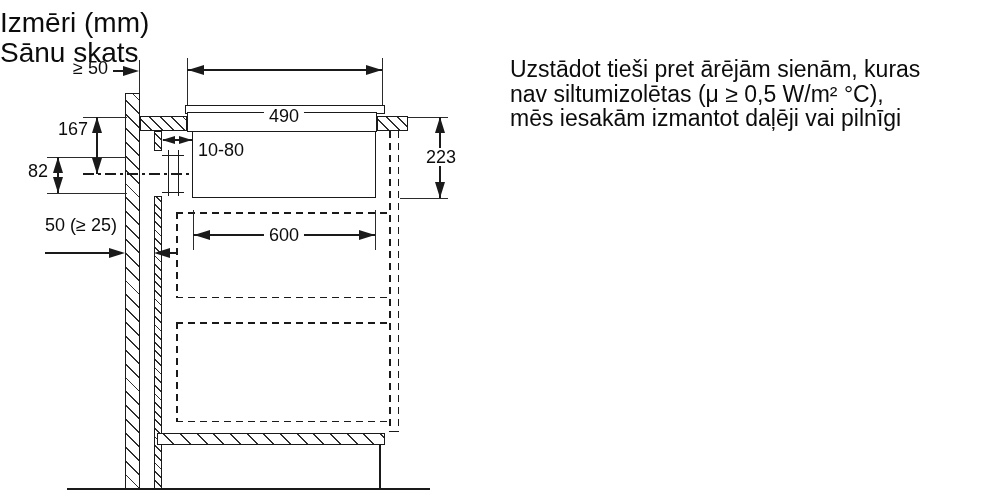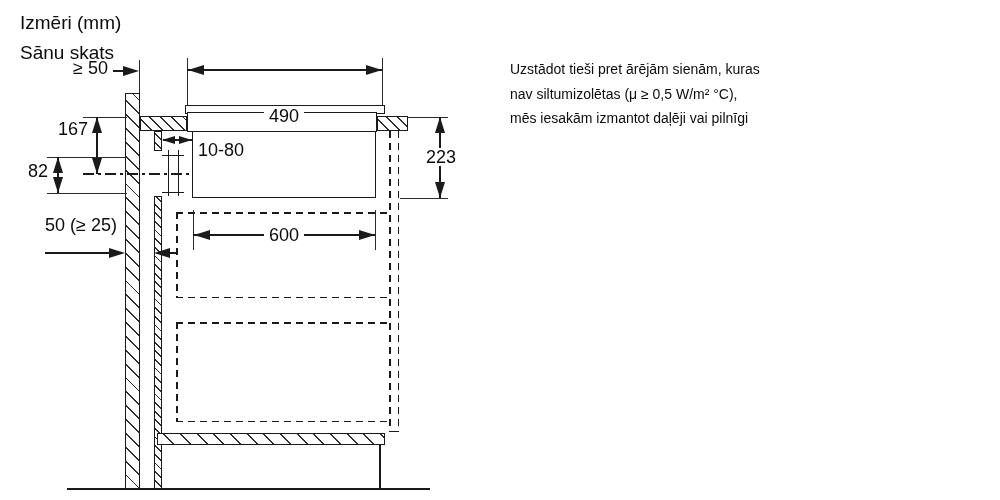--- a/index.html
+++ b/index.html
@@ -25,22 +25,22 @@
   .arR{border-top:5px solid transparent;border-bottom:5px solid transparent;border-left:16px solid #1a1a1a;}
   .arL{border-top:5px solid transparent;border-bottom:5px solid transparent;border-right:16px solid #1a1a1a;}
   .arU{border-left:5px solid transparent;border-right:5px solid transparent;border-bottom:16px solid #1a1a1a;}
   .arD{border-left:5px solid transparent;border-right:5px solid transparent;border-top:16px solid #1a1a1a;}
   .arRs{border-top:4px solid transparent;border-bottom:4px solid transparent;border-left:13px solid #1a1a1a;}
   .arLs{border-top:4px solid transparent;border-bottom:4px solid transparent;border-right:13px solid #1a1a1a;}
   
   .lbl{position:absolute;font-size:18px;line-height:1;color:#0c0c0c;white-space:nowrap;}
   .lblC{transform:translate(-50%,-50%);background:#fff;padding:0 5px;}
   .lblR{text-align:right;}
-  .title{position:absolute;left:20px;top:8px;font-size:19px;line-height:30px;color:#0c0c0c;}
-  .note{position:absolute;left:510px;top:57px;width:460px;font-size:14px;line-height:24.5px;color:#0c0c0c;}
+  .title{position:absolute;left:0;top:8px;font-size:28px;line-height:30px;color:#0c0c0c;}
+  .note{position:absolute;left:510px;top:57px;width:460px;font-size:23px;line-height:24.5px;color:#0c0c0c;}
   .note span{display:block;}
 </style>
 </head>
 <body>
 
 <div class="canvas">
 
   <div class="title">
     <div>Izmēri (mm)</div>
     <div>Sānu skats</div>

